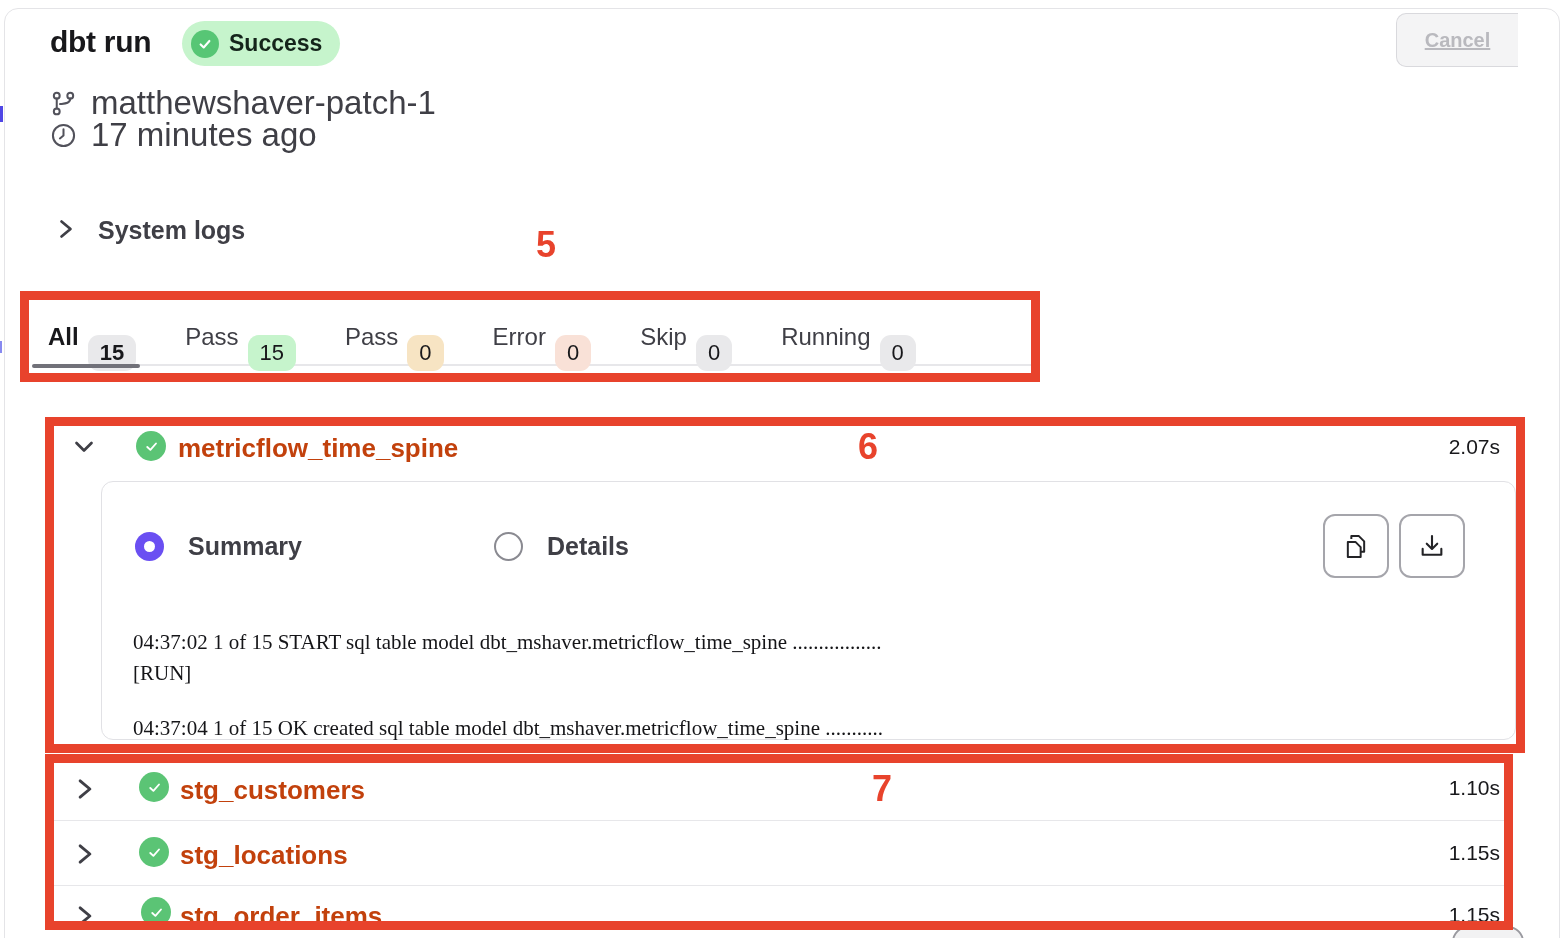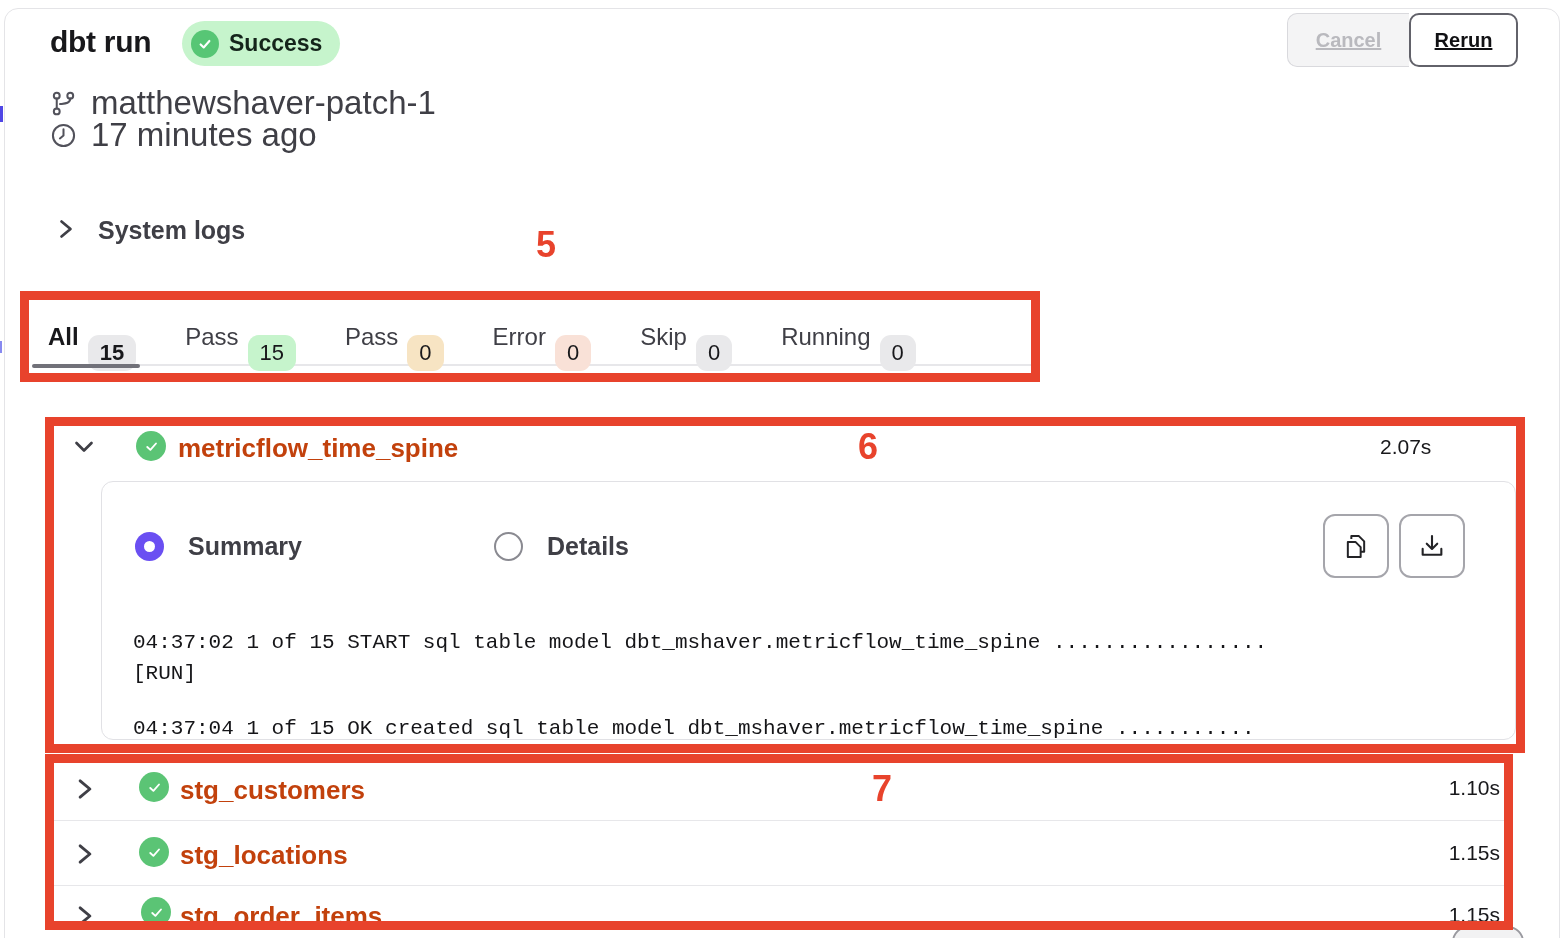--- a/index.html
+++ b/index.html
@@ -63,41 +63,41 @@
 
   
   .step-chevron-open { left:72px; top:436px; cursor:pointer; }
   .check-circle { width:30px; height:30px; border-radius:50%; background:#5bc475;
                   display:flex; align-items:center; justify-content:center; }
   .check-circle svg { width:15px; height:15px; }
   .cc-main { left:136px; top:431px; }
   .step-name { font-size:26px; font-weight:700; color:#c2410c; }
   .name-main { left:178px; top:433px; }
   .step-duration { font-size:21px; color:#18181b; }
-  .dur-main { left:1380px; top:435px; width:120px; text-align:left; }
+  .dur-main { left:1380px; top:435px; width:120px; text-align:right; }
 
   
   .log-panel { left:101px; top:481px; width:1415px; height:259px;
                border:1px solid #e1e1e5; border-radius:12px; background:#fff; }
   .radio-row { left:135px; top:532px; display:flex; align-items:flex-end; gap:36px; }
   .radio-item { display:flex; align-items:center; gap:24px; cursor:pointer; }
   .radio-dot-on { width:29px; height:29px; border-radius:50%; background:#6a4ff2; position:relative; }
   .radio-dot-on::after { content:""; position:absolute; left:9px; top:9px; width:11px; height:11px;
                          border-radius:50%; background:#fff; }
   .radio-dot-off { width:29px; height:29px; border-radius:50%; border:2px solid #8a8a91; background:#fff; }
   .radio-label { font-size:25px; font-weight:600; color:#3f3f46; }
   .radio-gap { width:120px; }
 
   .icon-btn { width:66px; height:64px; border:2px solid #a5a5ab; border-radius:12px;
               background:#fff; display:flex; align-items:center; justify-content:center; cursor:pointer; }
   .icon-btn-copy { left:1323px; top:514px; }
   .icon-btn-download { left:1399px; top:514px; }
 
   .log-text { left:133px; top:627px; width:1300px;
-              font-family:Liberation Mono, monospace;
+              font-family:Liberation Serif, serif;
               font-size:21px; line-height:31px; color:#151518; }
   .log-entry { white-space:pre-wrap; }
   .log-entry + .log-entry { margin-top:24px; }
 
   
   .row-chevron { cursor:pointer; }
   .row-divider { height:1px; background:#e7e7ea; left:54px; width:1450px; }
   .div-1 { top:820px; } .div-2 { top:885px; }
   .chev-1 { left:75px; top:776px; } .chev-2 { left:75px; top:841px; } .chev-3 { left:75px; top:903px; }
   .cc-1 { left:139px; top:772px; } .cc-2 { left:139px; top:837px; } .cc-3 { left:141px; top:897px; }
@@ -125,21 +125,20 @@
   <span class="status-circle">
     <svg viewBox="0 0 16 16">
         <path d="M3 8.5 L6.5 12 L13 4.5" fill="none" stroke="#fff" stroke-width="2.4" stroke-linecap="round" stroke-linejoin="round"></path>
       </svg>
   </span>
   <span class="status-label">Success</span>
 </div>
 
 <div class="abs btn-group">
   <button class="btn btn-cancel">Cancel</button>
-  <button class="btn btn-rerun">Rerun</button>
 </div>
 
 <div class="abs meta-row meta-branch">
   <span class="meta-icon">
     <svg width="27" height="27" viewBox="0 0 24 24" fill="none" stroke="#52525b" stroke-width="1.8">
       <circle cx="6" cy="5" r="2.6"></circle>
         <circle cx="6" cy="19" r="2.6"></circle>
         <circle cx="18" cy="5" r="2.6"></circle>
       <path d="M6 7.6 V16.4 M18 7.6 C18 12 13 12 9 12.5" stroke-linecap="round"></path>
     </svg>

